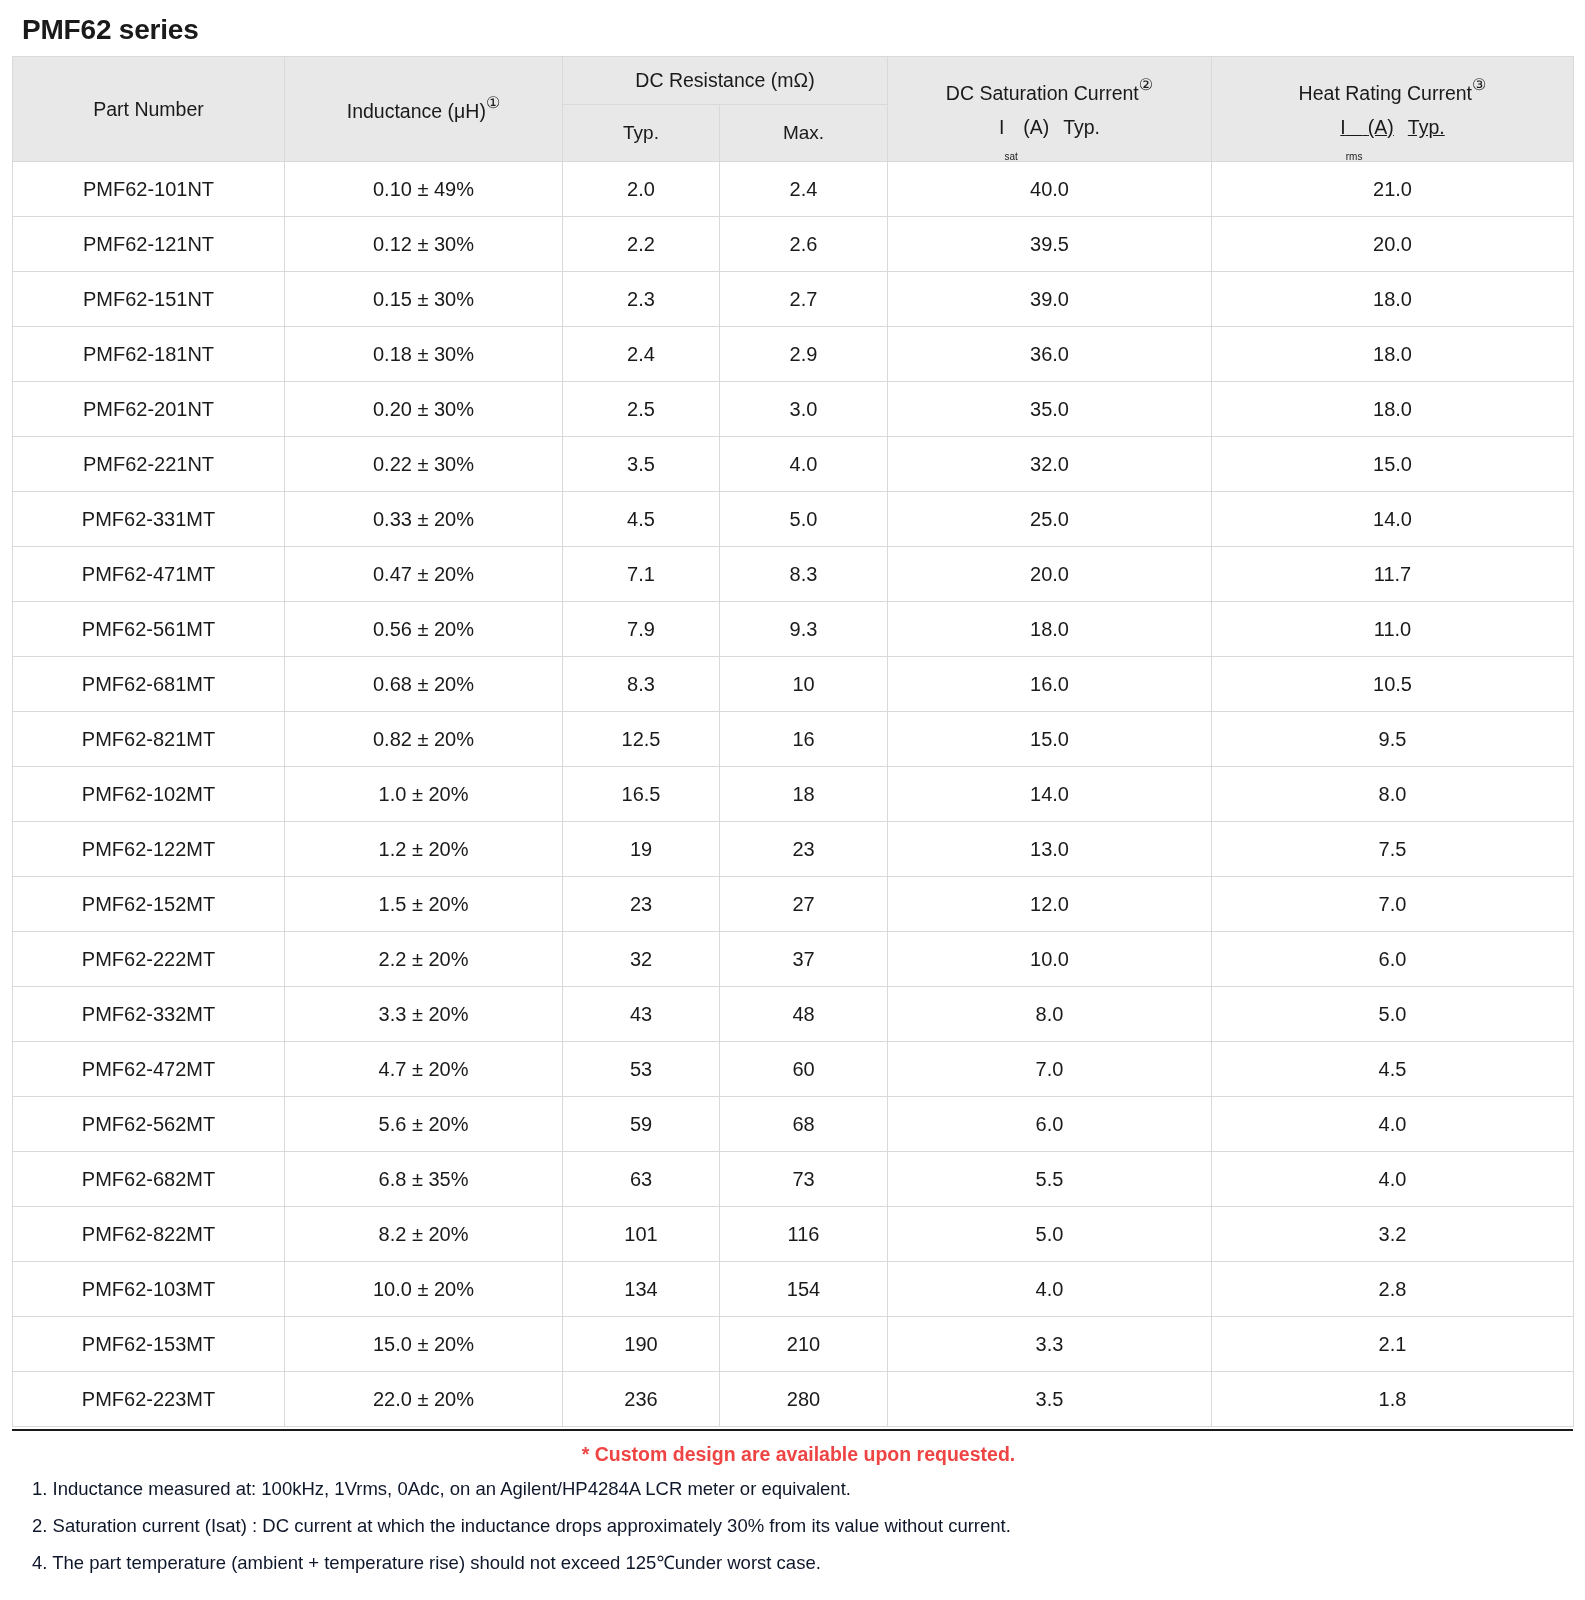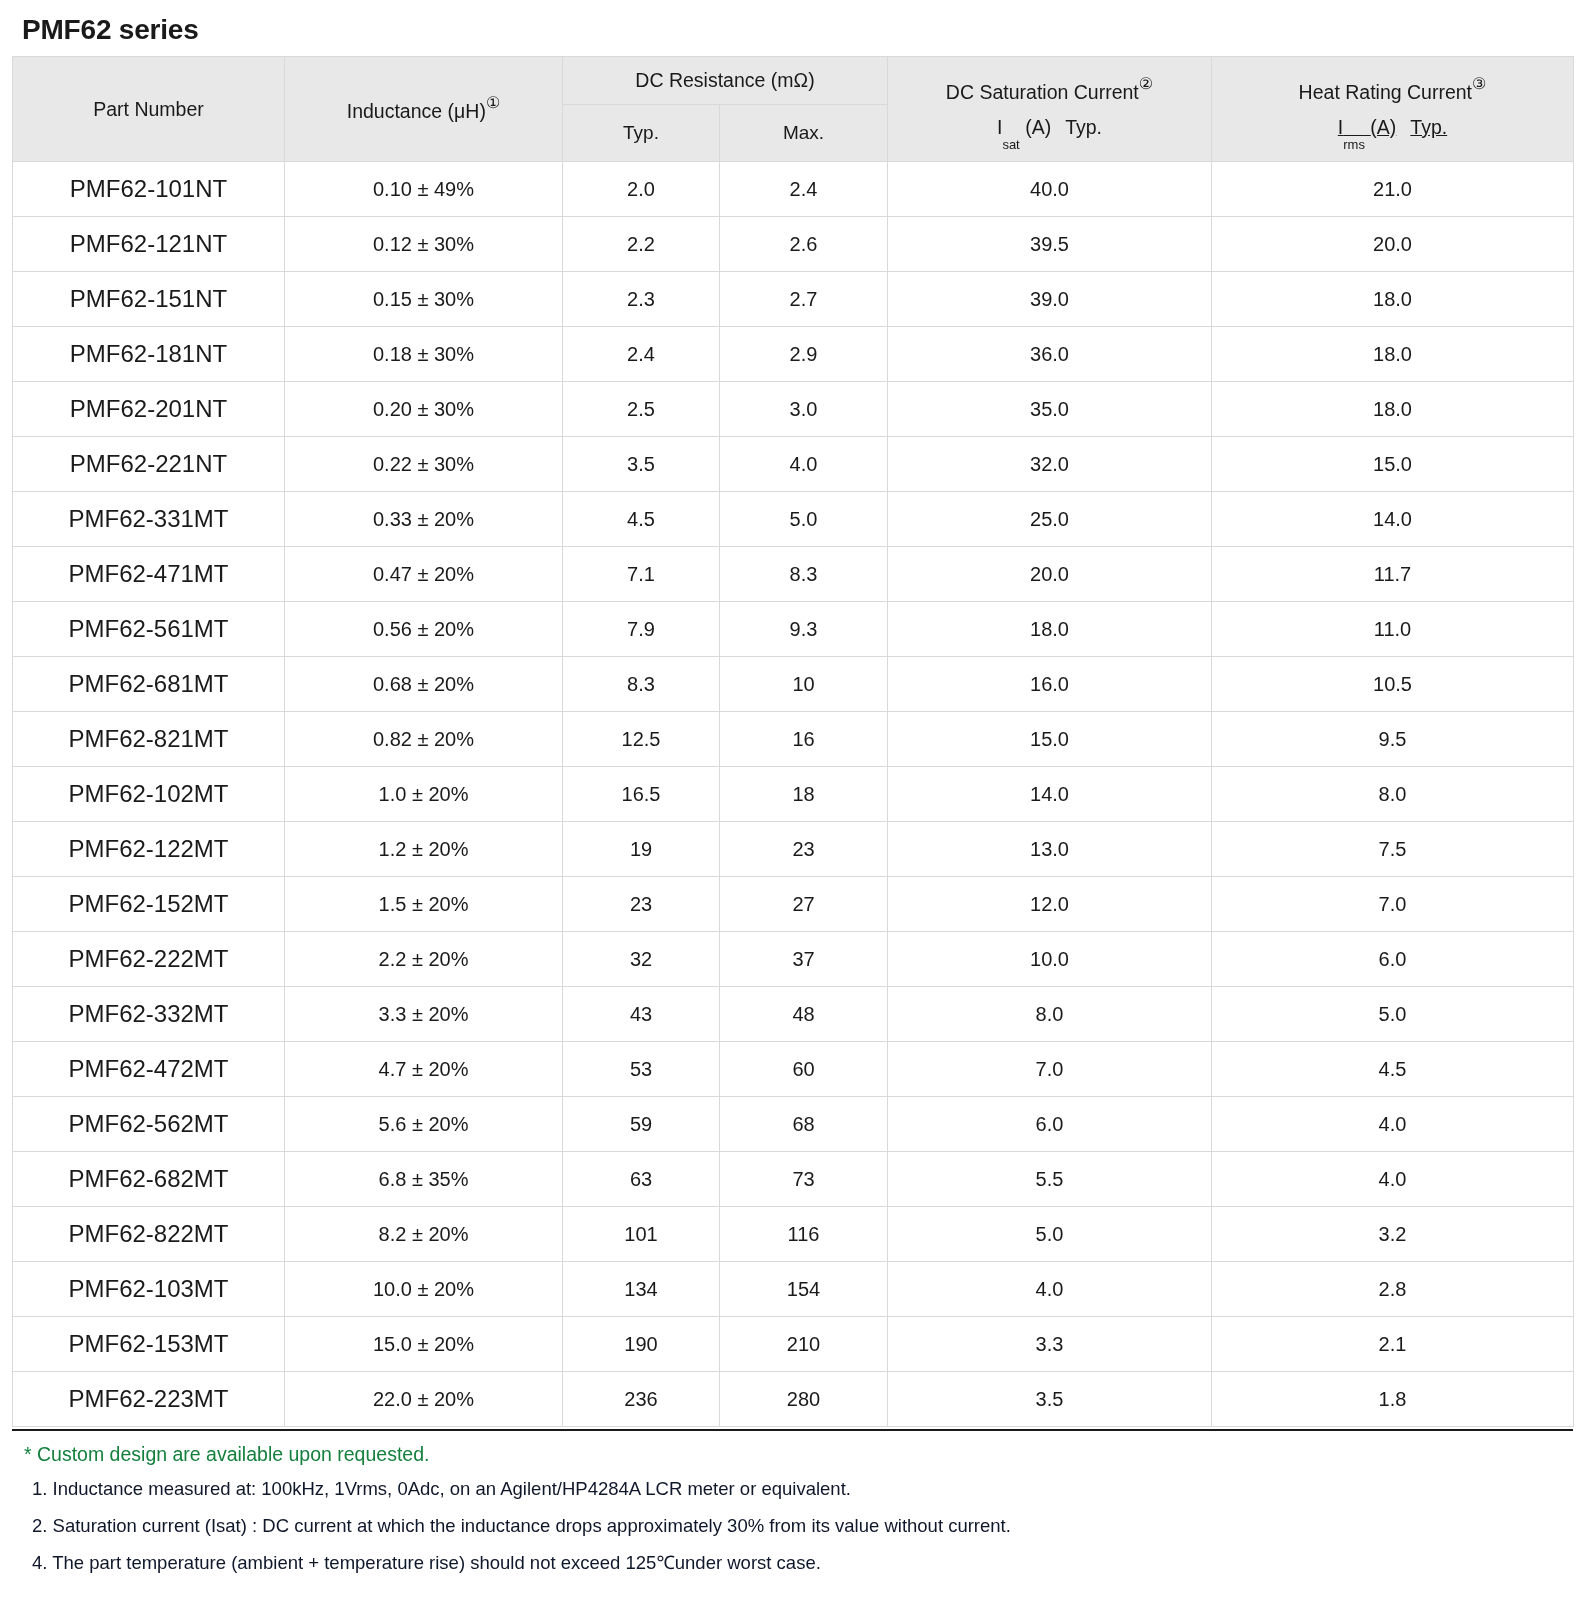--- a/index.html
+++ b/index.html
@@ -50,58 +50,59 @@
     height: 44px;
     font-size: 19px;
   }
   .sup {
     font-size: 16px;
     vertical-align: super;
     position: relative;
     top: -2px;
   }
   .subtxt {
-    font-size: 13px;
+    font-size: 10px;
     vertical-align: sub;
     position: relative;
-    top: 10px;
+    top: 21px;
   }
   .gap {
     display: inline-block;
     width: 14px;
   }
   tbody td {
     font-size: 20px;
     height: 50px;
     padding: 2px 4px;
     background: #ffffff;
   }
   tbody td.part {
-    font-size: 24px;
+    font-size: 20px;
     text-align: center;
   }
   .col-part { width: 272px; }
   .col-ind  { width: 278px; }
   .col-typ  { width: 157px; }
   .col-max  { width: 168px; }
   .col-sat  { width: 324px; }
   .col-rms  { width: 362px; }
 
   .notes {
     margin: 0;
     padding: 0 0 0 10px;
     border-top: 2px solid #1a1a1a;
     padding-top: 8px;
     margin-top: 2px;
   }
   .note-custom {
     font-size: 19.5px;
-    font-weight: normal;
-    color: #15803d;
+    font-weight: bold;
+    color: #ef4444;
     margin: 4px 0 12px 2px;
+    text-align: center;
   }
   .note {
     font-size: 18.5px;
     color: #0f172a;
     margin: 0 0 15px 10px;
     line-height: 1.2;
   }
 </style>
 </head>
 <body>

